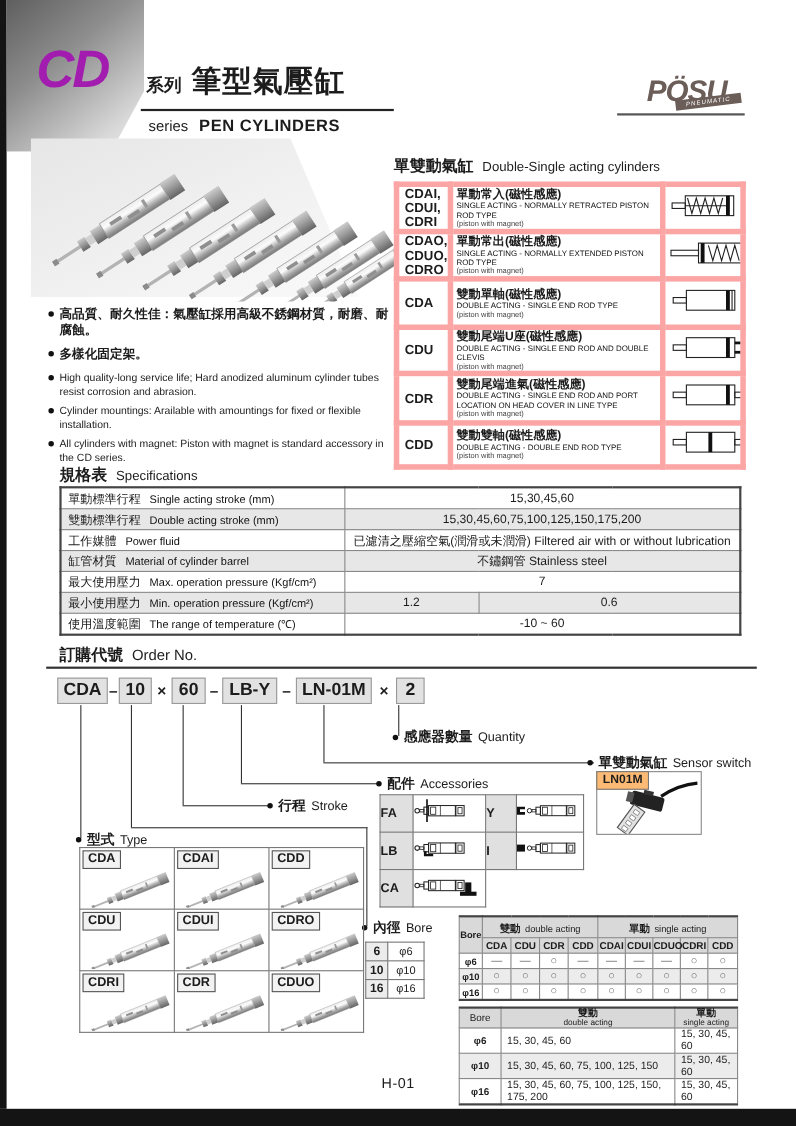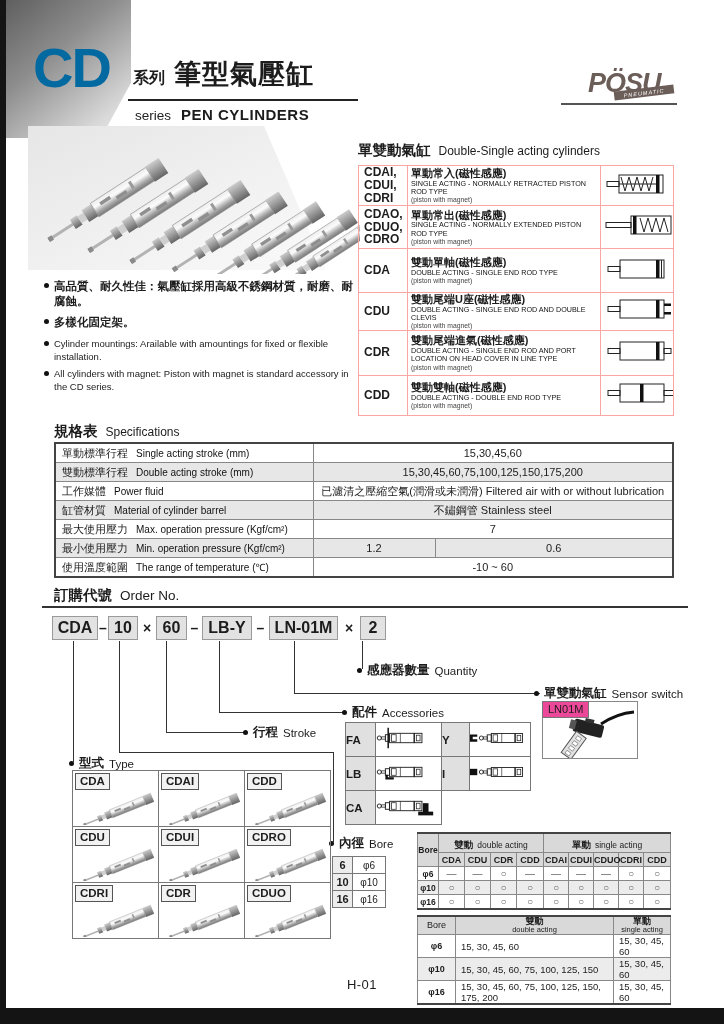--- a/index.html
+++ b/index.html
@@ -3,21 +3,21 @@
 <meta charset="utf-8">
 <style>
   html,body{margin:0;padding:0;background:#ffffff;}
   .page{position:relative;width:724px;height:1024px;background:#fff;overflow:hidden;
         font-family:"Liberation Sans", sans-serif;color:#1c1c1c;}
   .abs{position:absolute;}
   
   .cd-block{left:6px;top:0;width:125px;height:138px;
     background:linear-gradient(140deg,#5f5f5f 0%,#8d8d8d 38%,#d8d8d8 82%,#ededed 100%);
     clip-path:polygon(0 0,100% 0,100% 60%,76% 100%,0 100%);}
-  .cd-text{left:33px;top:40px;font-size:56px;font-weight:800;color:#0369a1;letter-spacing:-2px;line-height:1;}
+  .cd-text{left:33px;top:40px;font-size:48px;font-style:italic;font-weight:800;color:#a21caf;letter-spacing:-2px;line-height:1;}
   .title-zh-row{left:133px;top:56px;display:flex;align-items:baseline;gap:9px;}
   .title-zh-row .small{font-size:16px;font-weight:bold;}
   .title-zh-row .big{font-size:27px;font-weight:bold;letter-spacing:1px;}
   .title-rule{left:128px;top:99px;width:230px;height:2px;background:#222;}
   .title-en-row{left:135px;top:106px;display:flex;align-items:baseline;gap:10px;}
   .title-en-row .small{font-size:13.5px;color:#222;}
   .title-en-row .big{font-size:15px;font-weight:bold;letter-spacing:0.5px;}
   .logo{left:588px;top:70px;width:110px;height:34px;}
   .logo .word{font-size:27px;font-weight:900;font-style:italic;color:#6b5d58;letter-spacing:-1px;line-height:1;}
   .logo .ribbon{position:absolute;left:26px;top:18px;width:60px;height:9px;background:#6b5d58;
@@ -31,21 +31,21 @@
   .feat.zh .txt{font-size:11.5px;font-weight:bold;line-height:1.32;}
   .feat.en .txt{font-size:9.5px;line-height:1.38;color:#222;}
   .feat.zh{margin-bottom:2px;}
   
   .sec-title{display:flex;align-items:baseline;gap:8px;white-space:nowrap;}
   .sec-title .zh{font-weight:bold;font-size:14.5px;}
   .sec-title .en{font-size:12px;}
   table{border-collapse:collapse;}
   .acting{left:358px;top:165px;}
   .acting table{width:315px;table-layout:fixed;}
-  .acting td{border:1px solid #fca5a5;padding:0 3px;vertical-align:middle;overflow:hidden;}
+  .acting td{border:5px solid #fca5a5;padding:0 3px;vertical-align:middle;overflow:hidden;}
   .acting .code{font-weight:bold;font-size:12px;line-height:1.06;white-space:pre-line;padding-left:5px;}
   .acting .dzh{font-size:11px;font-weight:bold;line-height:1.15;}
   .acting .den{font-size:7.2px;line-height:1.15;color:#111;}
   .acting .dnote{font-size:6.8px;color:#444;line-height:1.1;}
   .acting .diag{text-align:center;}
   .ln{fill:none;stroke:#222;stroke-width:1;}
   
   .spec{left:54px;top:442px;}
   .spec table{width:618px;table-layout:fixed;border:2px solid #444;}
   .spec td{border:1px solid #888;height:18px;padding:0;font-size:11px;}
@@ -60,22 +60,22 @@
   .seg{background:#e2e2e2;border:1px solid #9a9a9a;font-weight:bold;font-size:16px;
        height:22px;line-height:22px;text-align:center;}
   .sep{font-weight:bold;font-size:14px;text-align:center;}
   .tline{background:#333;}
   .callout{display:flex;align-items:center;gap:5px;white-space:nowrap;}
   .callout .dot{width:5px;height:5px;border-radius:50%;background:#111;}
   .callout .zh{font-weight:bold;font-size:12.5px;}
   .callout .en{font-size:11.5px;}
   
   .sensorbox{left:542px;top:701px;width:94px;height:56px;border:1px solid #888;background:#fff;}
-  .sensorbox .tag{position:absolute;left:-1px;top:-1px;background:#ec4899;border:1px solid #777;
-      font-weight:normal;font-size:11px;padding:0 5px;line-height:15px;}
+  .sensorbox .tag{position:absolute;left:-1px;top:-1px;background:#fdba74;border:1px solid #777;
+      font-weight:bold;font-size:11px;padding:0 5px;line-height:15px;}
   
   .accs{left:345px;top:722px;}
   .accs table{table-layout:fixed;}
   .accs td{border:1px solid #777;height:33px;text-align:left;vertical-align:middle;padding:0;}
   .accs td.code{background:#e0e0e0;font-weight:bold;font-size:11.5px;}
   .accs td.none{border:none;background:transparent;}
   
   .tgrid{left:72px;top:770px;}
   .tgrid table{width:255px;table-layout:fixed;}
   .tgrid td{border:1px solid #777;width:85px;height:55px;padding:0;position:relative;vertical-align:top;}
@@ -211,20 +211,24 @@
     <div class="feat zh">
         <span class="dot"></span>
         <span class="txt">高品質、耐久性佳：氣壓缸採用高級不銹鋼材質，耐磨、耐腐蝕。</span>
       </div>
     <div class="feat zh">
         <span class="dot"></span>
         <span class="txt">多樣化固定架。</span>
       </div>
     <div class="feat en">
         <span class="dot"></span>
+        <span class="txt">High quality-long service life;  Hard anodized aluminum cylinder tubes resist corrosion and abrasion.</span>
+      </div>
+    <div class="feat en">
+        <span class="dot"></span>
         <span class="txt">Cylinder mountings: Arailable with amountings for fixed or flexible installation.</span>
       </div>
     <div class="feat en">
         <span class="dot"></span>
         <span class="txt">All cylinders with magnet: Piston with magnet is standard accessory in the CD series.</span>
       </div>
   </div>
 
   <div class="abs sec-title" style="left:358px;top:141px">
     <span class="zh">單雙動氣缸</span>

